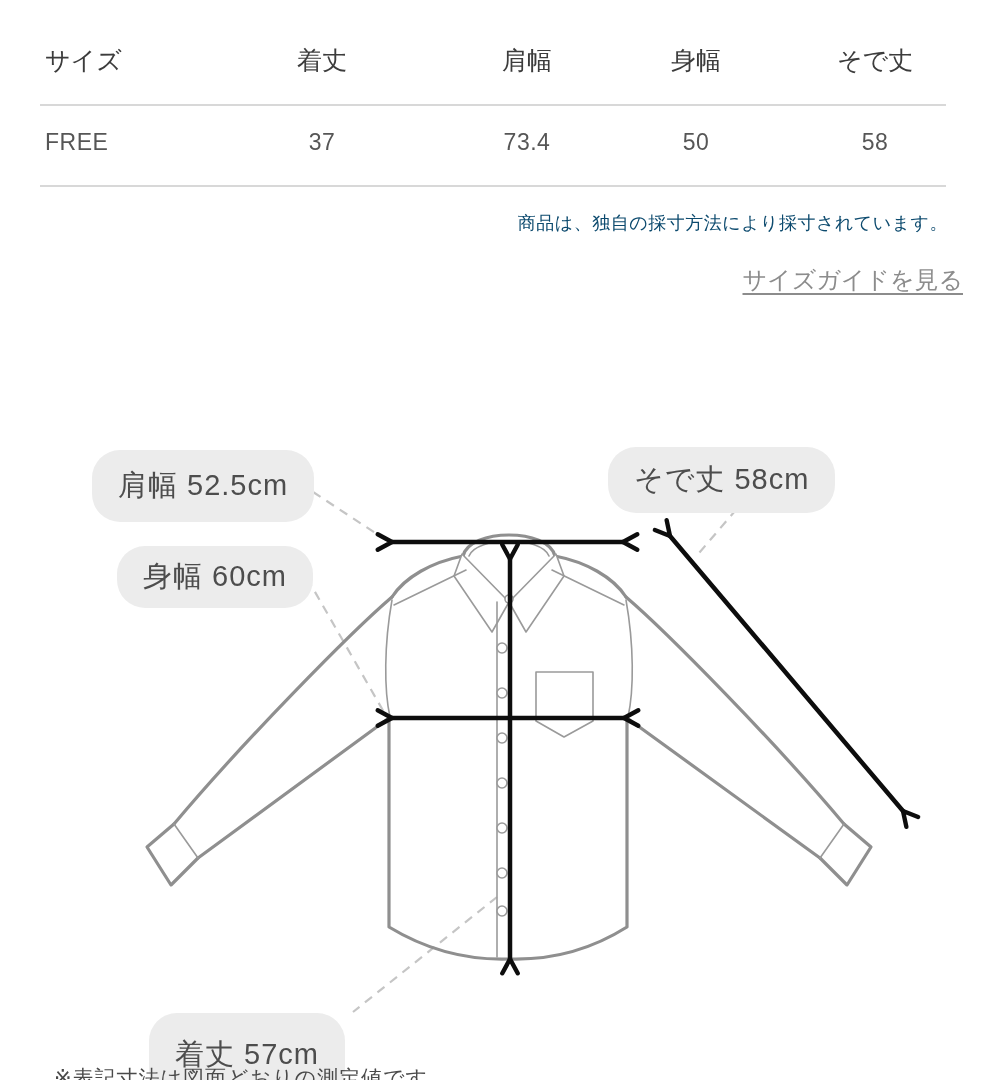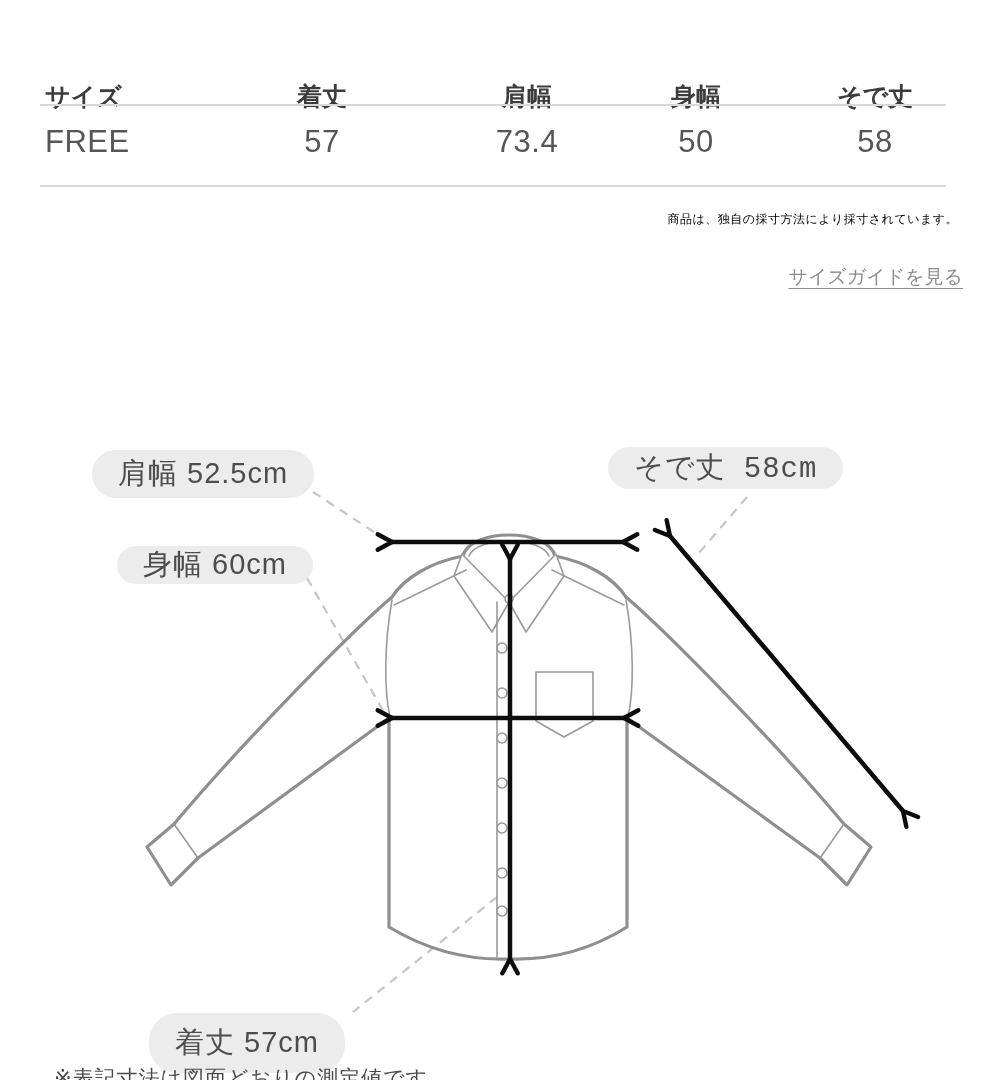--- a/index.html
+++ b/index.html
@@ -5,55 +5,55 @@
   html,body{margin:0;padding:0;}
   body{
     width:986px;height:1080px;overflow:hidden;position:relative;
     background:#ffffff;
     font-family:"Liberation Sans","DejaVu Sans",sans-serif;
   }
 
   
   .th{
     position:absolute;top:44px;height:32px;line-height:32px;
-    font-size:25px;font-weight:bold;color:#3c3c3c;white-space:nowrap;margin-top:36px;
+    font-size:25px;font-weight:normal;color:#3c3c3c;white-space:nowrap;
   }
   .td{
     position:absolute;top:124px;height:36px;line-height:36px;
-    font-size:31px;font-weight:400;color:#565656;white-space:nowrap;
+    font-size:23px;font-weight:400;color:#565656;white-space:nowrap;
     letter-spacing:0.5px;
   }
   .col-left{left:45px;}
   .col-c{transform:translateX(-50%);}
   .c1{left:322px;} .c2{left:527px;} .c3{left:696px;text-align:right;} .c4{left:875px;}
   .rule{
     position:absolute;left:40px;right:40px;height:2px;background:#d8d8d8;
   }
   .rule1{top:104px;} .rule2{top:185px;}
 
   .measure-note{
-    position:absolute;top:211px;right:28px;
-    font-size:12px;color:#000000;font-weight:500;letter-spacing:0.5px;
+    position:absolute;top:211px;right:38px;
+    font-size:18px;color:#0c4a6e;font-weight:500;letter-spacing:0.5px;
     white-space:nowrap;
   }
   .size-guide-link{
     position:absolute;top:264px;right:23px;
-    font-size:19px;color:#8c8c8c;text-decoration:underline;
+    font-size:24px;color:#8c8c8c;text-decoration:underline;
     text-underline-offset:5px;white-space:nowrap;cursor:pointer;
   }
 
   
   .pill{
     position:absolute;display:flex;align-items:center;justify-content:center;
     background:#ececec;border-radius:28px;
     color:#4d4d4d;font-size:29px;white-space:nowrap;
-    padding:0 26px;letter-spacing:1px;
+    padding:12px 26px;letter-spacing:1px;
   }
   .pill-shoulder{left:92px; top:450px; height:48px;}
-  .pill-sleeve  {left:608px;top:447px; height:42px;font-family:Liberation Mono, monospace;}
+  .pill-sleeve  {left:608px;top:447px; height:42px;}
   .pill-width   {left:117px;top:546px; height:38px;}
   .pill-length  {left:149px;top:1013px;height:60px;}
 
   .bottom-note{
     position:absolute;left:54px;top:1064px;
     font-size:21px;color:#4a4a4a;white-space:nowrap;letter-spacing:1px;
   }
 
   svg{position:absolute;left:0;top:0;}
 </style>
@@ -64,21 +64,21 @@
   <span class="th col-left">サイズ</span>
   <span class="th col-c c1">着丈</span>
   <span class="th col-c c2">肩幅</span>
   <span class="th col-c c3">身幅</span>
   <span class="th col-c c4">そで丈</span>
 
   <div class="rule rule1"></div>
 
   <div>
     <span class="td col-left">FREE</span>
-    <span class="td col-c c1">57</span>
+    <span class="td col-c c1">37</span>
     <span class="td col-c c2">73.4</span>
     <span class="td col-c c3">50</span>
     <span class="td col-c c4">58</span>
   </div>
 
   <div class="rule rule2"></div>
 </div>
 
 <div class="measure-note">商品は、独自の採寸方法により採寸されています。</div>
 

